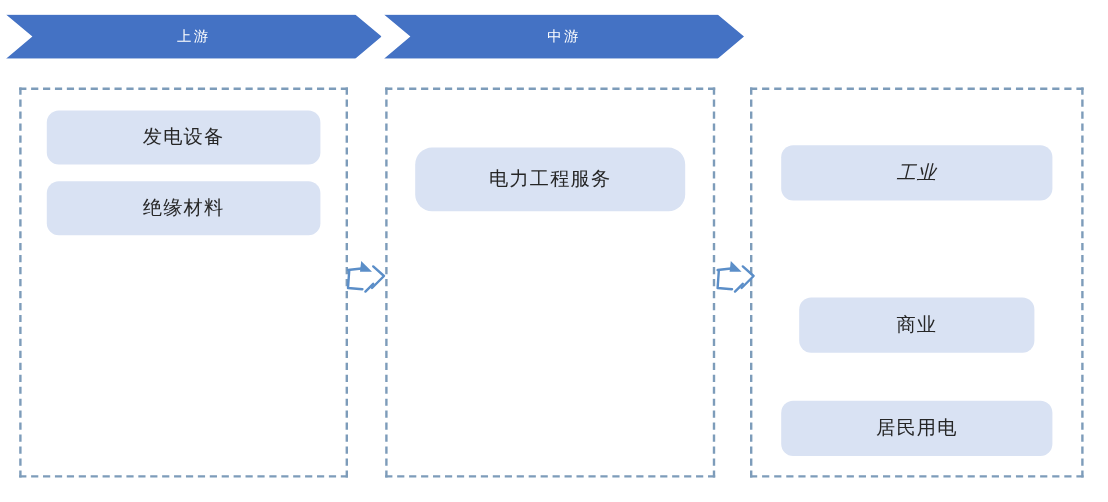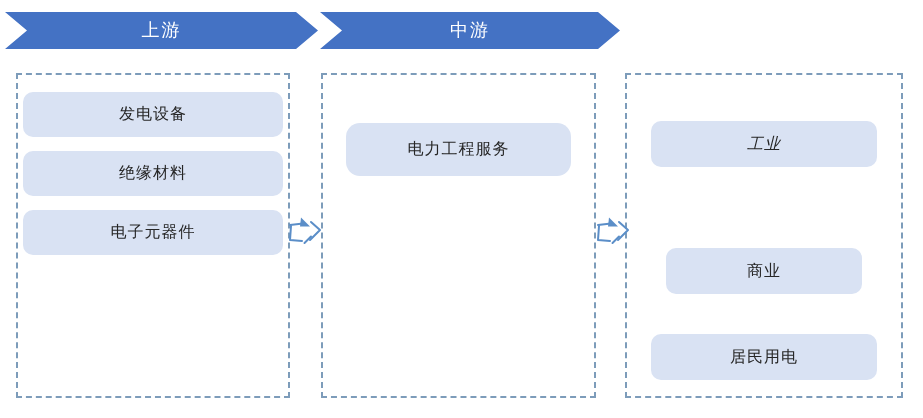--- a/index.html
+++ b/index.html
@@ -25,21 +25,21 @@
     display: flex;
     align-items: center;
     justify-content: center;
     clip-path: polygon(0 0, calc(100% - 22px) 0, 100% 50%, calc(100% - 22px) 100%, 0 100%, 22px 50%);
   }
   .banner-1 { left: 5px;   width: 313px; }
   .banner-2 { left: 320px; width: 300px; }
   .banner-3 { left: 624px; width: 289px; }
   .banner-label {
     color: #ffffff;
-    font-size: 18px;
+    font-size: 12px;
     letter-spacing: 2px;
     line-height: 1;
     padding-bottom: 2px;
   }
 
   
   .panel {
     position: absolute;
     top: 73px;
     height: 325px;
@@ -58,21 +58,21 @@
     background: #D9E2F3;
     color: #262626;
     display: flex;
     align-items: center;
     justify-content: center;
     font-size: 16px;
     letter-spacing: 1px;
     border-radius: 10px;
     flex: 0 0 auto;
   }
-  .panel-1 .chip { width: 260px; height: 45px; }
+  .panel-1 .chip { width: 228px; height: 45px; }
   .chip-mid     { width: 225px; height: 53px; border-radius: 14px; margin-top: 48px; }
   .chip-r1 { width: 226px; height: 46px; margin-top: 46px; font-style: italic; }
   .chip-r2 { width: 196px; height: 46px; margin-top: 81px; text-align: right; }
   .chip-r3 { width: 226px; height: 46px; margin-top: 40px; }
 
   
   .flow-arrow {
     position: absolute;
     width: 36px;
     height: 33px;
@@ -88,21 +88,20 @@
   <div class="banner banner-1">
     <span class="banner-label">上游</span>
   </div>
   <div class="banner banner-2">
     <span class="banner-label">中游</span>
   </div>
 
   <div class="panel panel-1">
     <div class="chip">发电设备</div>
     <div class="chip">绝缘材料</div>
-    <div class="chip">电子元器件</div>
   </div>
 
   <div class="panel panel-2">
     <div class="chip chip-mid">电力工程服务</div>
   </div>
 
   <div class="panel panel-3">
     <div class="chip chip-r1">工业</div>
     <div class="chip chip-r2">商业</div>
     <div class="chip chip-r3">居民用电</div>

